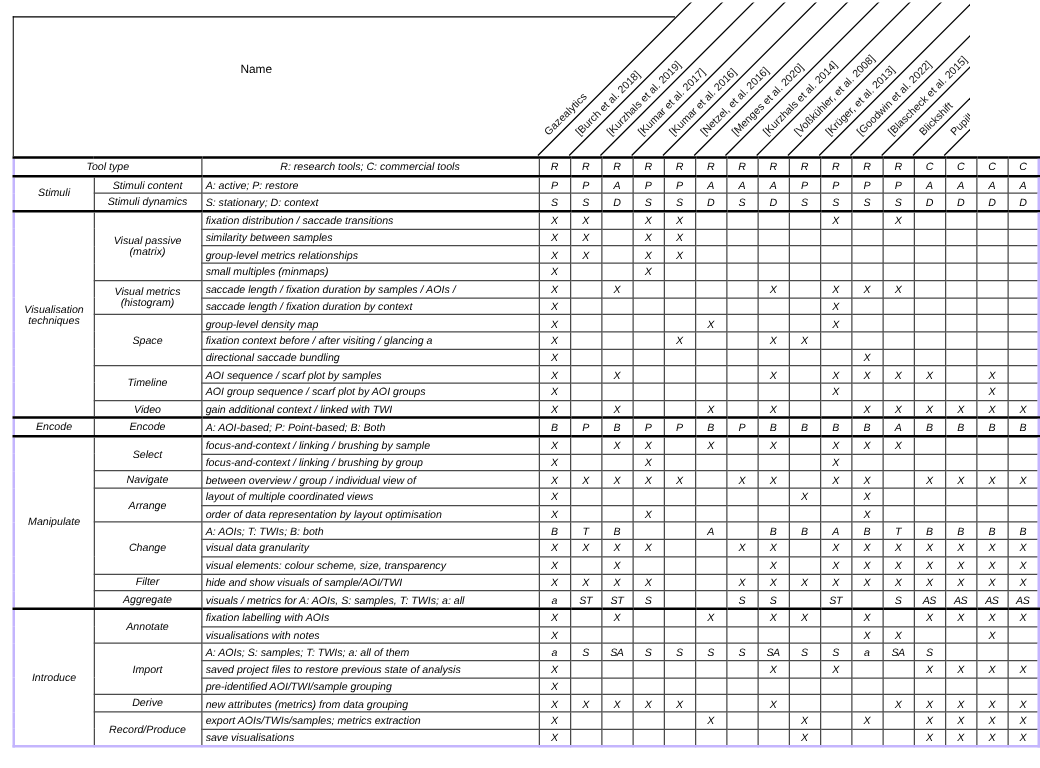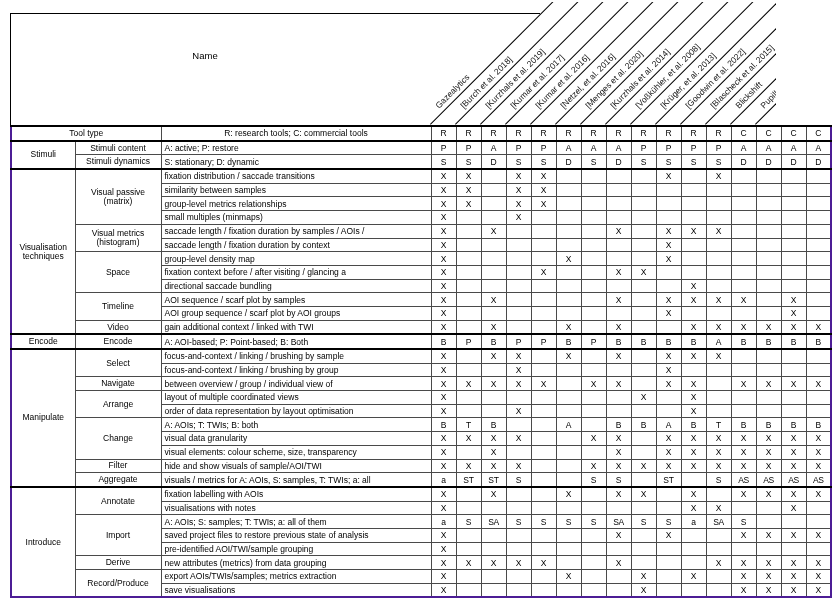--- a/index.html
+++ b/index.html
@@ -23,21 +23,21 @@
     top:97px; color:#111;
   }
   #name-top-border { position:absolute; left:0; top:11px; width:530px; height:0; border-top:1.5px solid #000; }
   #name-left-border { position:absolute; left:0; top:11px; width:0; height:112px; border-left:1.5px solid #000; }
   #name-label {
     position:absolute; left:60px; top:48px; width:270px; text-align:center;
     font-size:9.5px;
   }
   
   #table-wrap { position:absolute; left:10px; top:125px; }
-  table { border-collapse:collapse; table-layout:fixed; width:821px; border:2px solid #4c1d95; }
+  table { border-collapse:collapse; table-layout:fixed; width:821px; border:2px solid #c4b5fd;font-style:italic; }
   td {
     border:1px solid #4a4a4a; font-size:8.5px; height:12.7px; padding:0;
     overflow:hidden; white-space:nowrap; vertical-align:middle;
   }
   td.g, td.s { text-align:center; white-space:normal; line-height:1.05; font-size:8.5px; }
   td.d { padding-left:3px; text-align:left; }
   td.d.ctr { text-align:center; padding-left:0; }
   td.c { text-align:center; font-size:8.5px; letter-spacing:-0.3px; }
   tr.gs td { border-top:2px solid #000; }
   tr.ss td { border-top:1.5px solid #000; }
@@ -145,21 +145,21 @@
           <td class="c">P</td>
           <td class="c">P</td>
           <td class="c">P</td>
           <td class="c">A</td>
           <td class="c">A</td>
           <td class="c">A</td>
           <td class="c">A</td>
         </tr>
         <tr class="ss">
           <td class="s" rowspan="1">Stimuli dynamics</td>
-          <td class="d">S: stationary; D: dynamic</td>
+          <td class="d">S: stationary; D: context</td>
           <td class="c">S</td>
           <td class="c">S</td>
           <td class="c">D</td>
           <td class="c">S</td>
           <td class="c">S</td>
           <td class="c">D</td>
           <td class="c">S</td>
           <td class="c">D</td>
           <td class="c">S</td>
           <td class="c">S</td>

